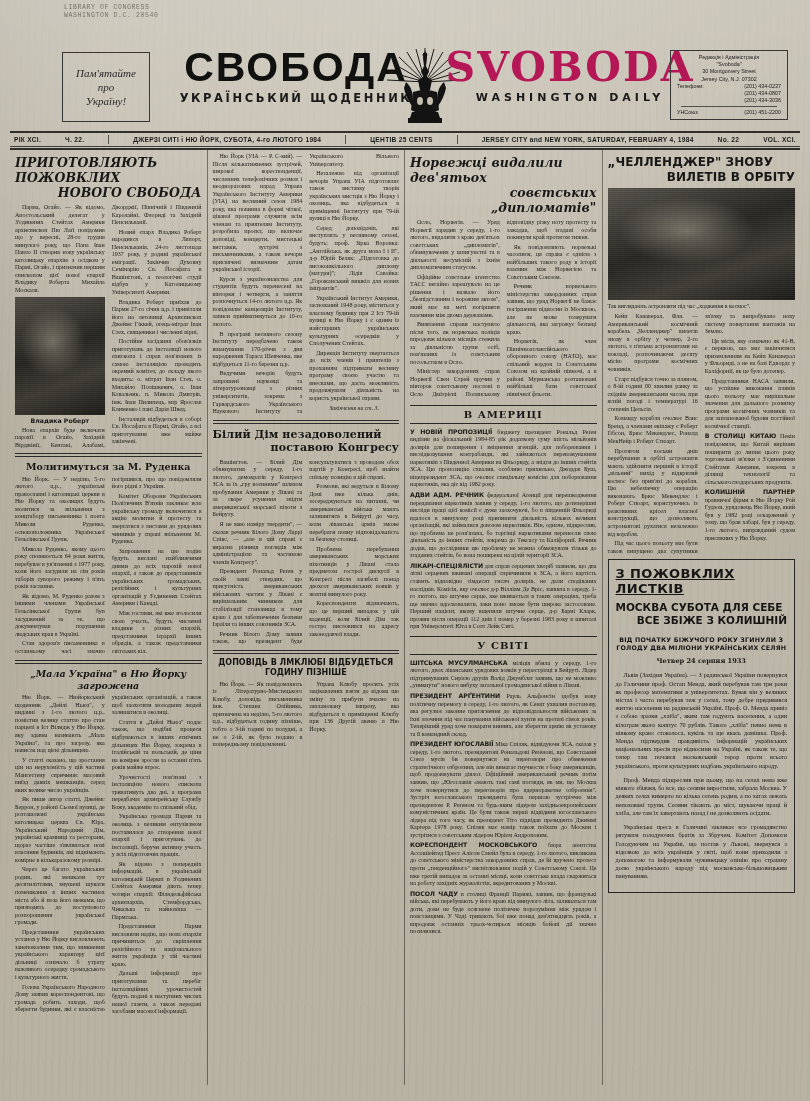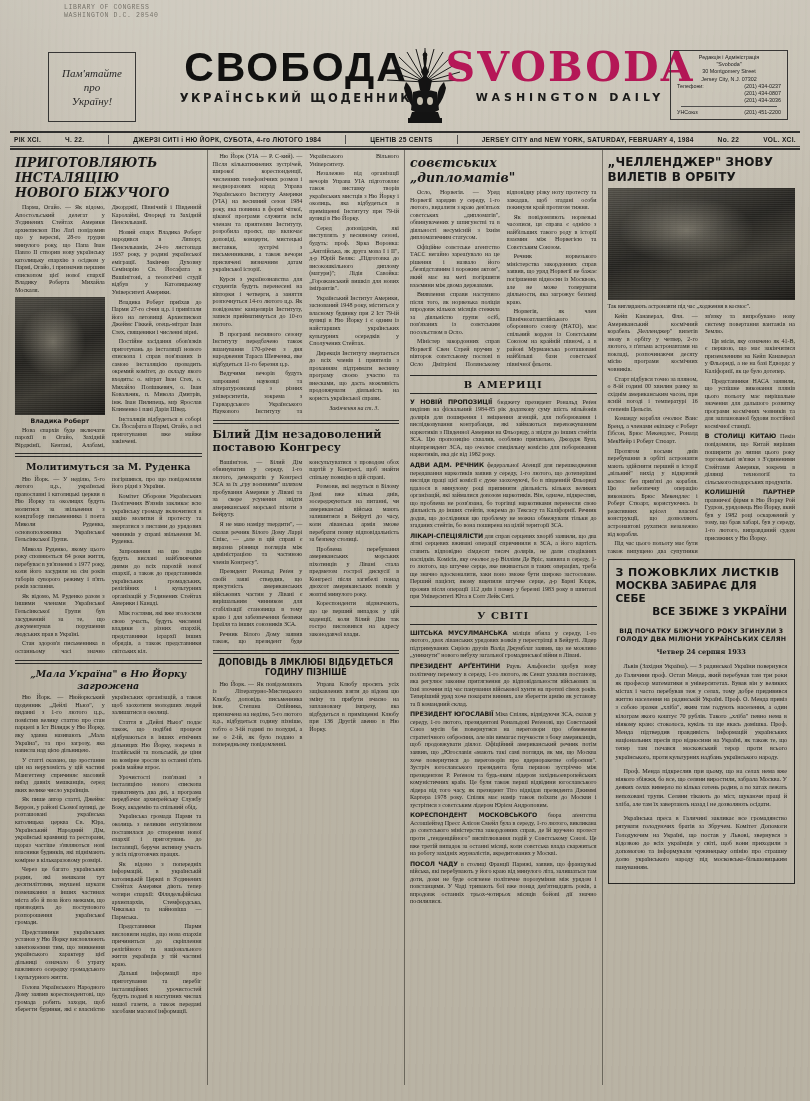--- a/index.html
+++ b/index.html
@@ -29,21 +29,21 @@
   .loc-stamp{
     position:absolute;left:64px;top:4px;
     font-family:"Liberation Mono", monospace;
     font-size:6.5px;line-height:8px;letter-spacing:.6px;
     color:#6d6a62;opacity:.85;
   }
 
   
   .masthead{position:relative;height:82px;margin-top:46px;}
   .remember-box{
-    position:absolute;left:38px;top:6px;width:86px;height:68px;
+    position:absolute;left:52px;top:6px;width:86px;height:68px;
     border:1px solid #3a3a3a;
     display:flex;flex-direction:column;justify-content:center;align-items:center;
     font-style:italic;font-size:11px;line-height:14px;color:#2a2a2a;
   }
   .title-cyr{
     position:absolute;left:136px;top:-2px;width:300px;text-align:center;
   }
   .title-cyr .big{
     font-family:Liberation Sans, sans-serif;
     font-weight:700;font-size:41px;letter-spacing:2px;line-height:46px;
@@ -95,21 +95,21 @@
   }
   .col:last-child{border-right:0;}
 
   .hl{
     font-family:"DejaVu Serif", serif;
     font-weight:700;font-size:12.5px;line-height:15px;
     text-align:center;margin:2px 0 4px;letter-spacing:.1px;
   }
   .hl.ital{font-style:italic;font-family:"DejaVu Serif", serif;}
   .hl.sans{font-family:"DejaVu Sans", sans-serif;font-size:12px;line-height:14.5px;}
-  .hl .l2{display:block;text-align:left;}
+  .hl .l2{display:block;text-align:right;}
   .hl .l1{display:block;text-align:left;}
 
   .twocol{column-count:2;column-gap:7px;column-rule:0;}
   .bodytxt{
     font-family:"Liberation Serif", serif;
     font-size:6.05px;line-height:7.55px;text-align:justify;
     text-indent:7px;margin:0 0 2px;
     color:#25241f;
     hyphens:auto;
   }
@@ -153,22 +153,22 @@
     text-align:center;margin:4px 0 3px;
   }
   .minihl.it{font-style:italic;}
 
   
   .adbox{
     border:1.6px solid #2b2b2b;padding:6px 7px 5px;margin:4px 0 4px;
     background:rgba(255,255,255,.12);
   }
   .ad-kicker{
-    font-family:"DejaVu Sans", sans-serif;font-weight:700;font-size:11px;
-    letter-spacing:.4px;
+    font-family:"DejaVu Sans", sans-serif;font-weight:700;font-size:13px;
+    letter-spacing:.4px;text-decoration:underline;margin-bottom:5px;
   }
   .ad-h1{
     font-family:"DejaVu Sans", sans-serif;font-weight:700;font-size:12.5px;line-height:15px;
     margin-bottom:7px;
   }
   .ad-h1 .r{display:block;text-align:right;}
   .ad-h2{
     font-family:"DejaVu Sans", sans-serif;font-weight:700;font-size:10.5px;line-height:13px;
     margin-bottom:9px;
   }
@@ -283,22 +283,22 @@
     <span>No. 22</span>
     <span>VOL. XCI.</span>
   </div>
   <div class="rule-thin"></div>
   <div style="border-top:2px solid #333;margin-top:1px;"></div>
 
   <div class="content">
 
     <div class="col">
       <div class="hl ital">
-        <span class="l1">ПРИГОТОВЛЯЮТЬ ІНСТАЛЯЦІЮ</span>
-        <span class="l2">НОВОГО БІЖУЧОГО</span>
+        <span class="l1">ПРИГОТОВЛЯЮТЬ ПОЖОВКЛИХ</span>
+        <span class="l2">НОВОГО СВОБОДА</span>
       </div>
 
       <div class="twocol">
         <p class="bodytxt">Парма, Огайо. — Як відомо, Апостольський делегат у З'єдинених Стейтах Америки архиєпископ Пю Лаґі повідомив що у вересні, 28-го грудня минулого року, що Папа Іван Павло ІІ створив нову українську католицьку єпархію з осідком у Пармі, Огайо, і призначив першим єпископом цієї нової єпархії Владику Роберта Михайла Москаля.</p>
         <div class="photo p1"></div>
         <div class="caption">Владика Роберт</div>
         <p class="bodytxt">Нова єпархія буде включати парохії в Огайо, Західній Вірджінії, Кентакі, Алабамі, Джорджії, Північній і Південній Каролайні, Флориді та Західній Пенсильванії.</p>
         <p class="bodytxt">Новий єпарх Владика Роберт народився в Ляпорт, Пенсильванія, 24-го листопада 1937 року, у родині української еміграції. Закінчив Духовну Семінарію Св. Йосафата в Вашінґтоні, а теологічні студії відбув у Католицькому Університеті Америки.</p>
         <p class="bodytxt">Владика Роберт приїхав до Парми 27-го січня ц.р. і привітали його на летовищі Архиєпископ Джеймс Гіккей, отець-мітрат Іван Стех, священики і численні вірні.</p>
         <p class="bodytxt">Постійне засідання обов'язків приготувань до інсталяції нового єпископа і справ пов'язаних із самою інсталяцією провадить окремий комітет, до складу якого входить: о. мітрат Іван Стех, о. Михайло Полішкевич, о. Іван Ковальчик, п. Микола Дмитрів, інж. Іван Пилипець, мґр Ярослав Клименко і пані Дарія Швед.</p>
@@ -370,20 +370,21 @@
       <div class="dbl-rule"></div>
       <div class="sec-hl">ДОПОВІДЬ В ЛМКЛЮБІ ВІДБУДЕТЬСЯ ГОДИНУ ПІЗНІШЕ</div>
       <div class="twocol">
         <p class="bodytxt">Ню Йорк. — Як повідомляють із Літературно-Мистецького Клюбу, доповідь письменника інж. Степана Олійника, призначена на неділю, 5-го лютого ц.р., відбудеться годину пізніше, тобто о 3-ій годині по полудні, а не о 2-ій, як було подано в попередньому повідомленні.</p>
         <p class="bodytxt">Управа Клюбу просить усіх зацікавлених взяти до відома цю зміну та прибути вчасно на заплановану імпрезу, яка відбудеться в приміщенні Клюбу при 136 Другій авеню в Ню Йорку.</p>
       </div>
     </div>
 
     <div class="col">
       <div class="hl ital">
+        <span class="l1">Норвежці видалили дев'ятьох</span>
         <span class="l2">совєтських „дипломатів"</span>
       </div>
 
       <div class="twocol">
         <p class="bodytxt">Осло, Норвегія. — Уряд Норвегії зарядив у середу, 1-го лютого, видалити з краю дев'ятьох совєтських „дипломатів", обвинувачених у шпигунстві та в діяльності несумісній з їхнім дипломатичним статусом.</p>
         <p class="bodytxt">Офіційне совєтське агентство ТАСС негайно зареаґувало на це рішення і назвало його „безпідставним і ворожим актом", який має на меті погіршити взаємини між двома державами.</p>
         <p class="bodytxt">Виявлення справи наступило після того, як норвезька поліція впродовж кількох місяців стежила за діяльністю групи осіб, пов'язаних із совєтським посольством в Осло.</p>
         <p class="bodytxt">Міністер закордонних справ Норвегії Свен Стрей вручив у вівторок совєтському послові в Осло Дмітрієві Полянському відповідну різку ноту протесту та зажадав, щоб згадані особи покинули край протягом тижня.</p>
         <p class="bodytxt">Як повідомляють норвезькі часописи, ця справа є однією з найбільших такого роду в історії взаємин між Норвегією та Совєтським Союзом.</p>
         <p class="bodytxt">Речник норвезького міністерства закордонних справ заявив, що уряд Норвегії не бажає погіршення відносин із Москвою, але не може толерувати діяльности, яка загрожує безпеці краю.</p>
@@ -422,22 +423,22 @@
         <p class="bodytxt">Під час цього польоту має бути також випущено два супутники зв'язку та випробувано нову систему повертання вантажів на Землю.</p>
         <p class="bodytxt">Ця місія, яку означено як 41-В, є першою, що має закінчитися приземленням на Кейп Канаверал у Фльориді, а не на базі Едвордс у Каліфорнії, як це було дотепер.</p>
         <p class="bodytxt">Представники НАСА заявили, що успішне виконання плянів цього польоту має вирішальне значення для дальшого розвитку програми космічних човників та для запланованої будови постійної космічної станції.</p>
         <p class="bodytxt ni"><span class="lead">В СТОЛИЦІ КИТАЮ</span> <span>Пекін повідомили, що Китай вирішив поширити до липня цього року торговельні зв'язки з З'єдиненими Стейтами Америки, зокрема в ділянці технології та сільськогосподарських продуктів.</span></p>
         <p class="bodytxt ni"><span class="lead">КОЛИШНІЙ ПАРТНЕР</span> <span>правничої фірми в Ню Йорку Рой Гудзон, урядовець Ню Йорку, який був у 1982 році оскаржений у тому, що брав хабарі, був у середу, 1-го лютого, виправданий судом присяжних у Ню Йорку.</span></p>
       </div>
 
       <div class="adbox">
         <div class="ad-kicker">З ПОЖОВКЛИХ ЛИСТКІВ</div>
         <div class="ad-h2">
-          <span>МОСКВА ЗАБИРАЄ ДЛЯ СЕБЕ</span>
-          <span class="r">ВСЕ ЗБІЖЕ З УКРАЇНИ</span>
+          <span>МОСКВА СУБОТА ДЛЯ СЕБЕ</span>
+          <span class="r">ВСЕ ЗБІЖЕ З КОЛИШНІЙ</span>
         </div>
         <div class="ad-sub">
           <div>ВІД ПОЧАТКУ БІЖУЧОГО РОКУ ЗГИНУЛИ З</div>
           <div>ГОЛОДУ ДВА МІЛІОНИ УКРАЇНСЬКИХ СЕЛЯН</div>
         </div>
         <div class="ad-date">Четвер 24 серпня 1933</div>
         <p class="ad-body">Львів (Західня Україна). — З радянської України повернувся до Галичини проф. Остап Менда, який перебував там три роки як професор математики в університетах. Бував він у великих містах і часто перебував теж у селах, тому добре придивився життю населення на радянській Україні. Проф. О. Менда привіз з собою зразки „хліба", яким там годують населення, а один кілограм якого коштує 70 рублів. Такого „хліба" певно нема в ніякому краю: стоколоса, кукіль та ще якась домішка. Проф. Менда підтвердив правдивість інформацій українських національних пресів про відносини на Україні, як також те, що тепер там почався московський терор проти всього українського, проти культурних надбань українського народу.</p>
         <p class="ad-body">Проф. Менда підкреслив при цьому, що на селах нема вже ніякого збіжжя, бо все, що селяни виростили, забрала Москва. У деяких селах вимерло по кілька сотень родин, а по хатах лежать непоховані трупи. Селяни тікають до міст, шукаючи праці й хліба, але там їх завертають назад і не дозволяють осідати.</p>
         <p class="ad-body">Українська преса в Галичині закликає все громадянство рятувати голодуючих братів за Збручем. Комітет Допомоги Голодуючим на Україні, що постав у Львові, звернувся з відозвою до всіх українців у світі, щоб вони приходили з допомогою та інформували чужинецьку опінію про страшну долю українського народу під московсько-більшовицьким пануванням.</p>
       </div>

